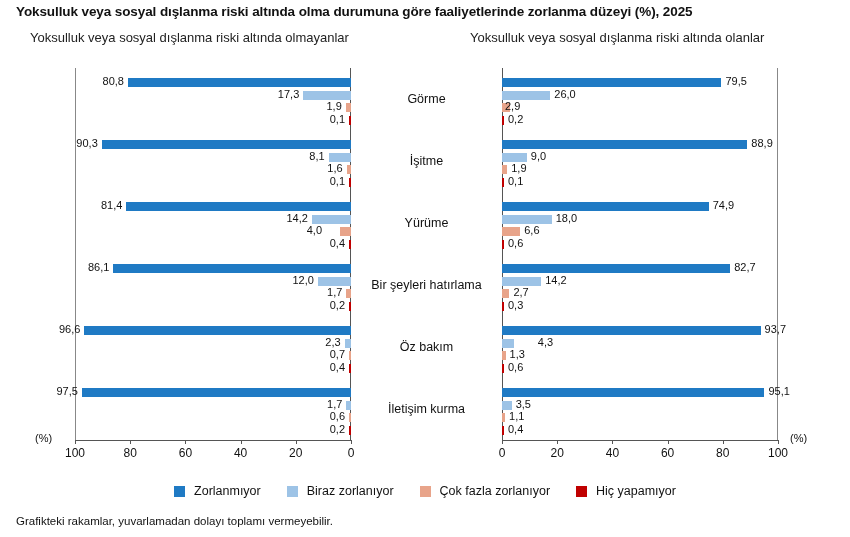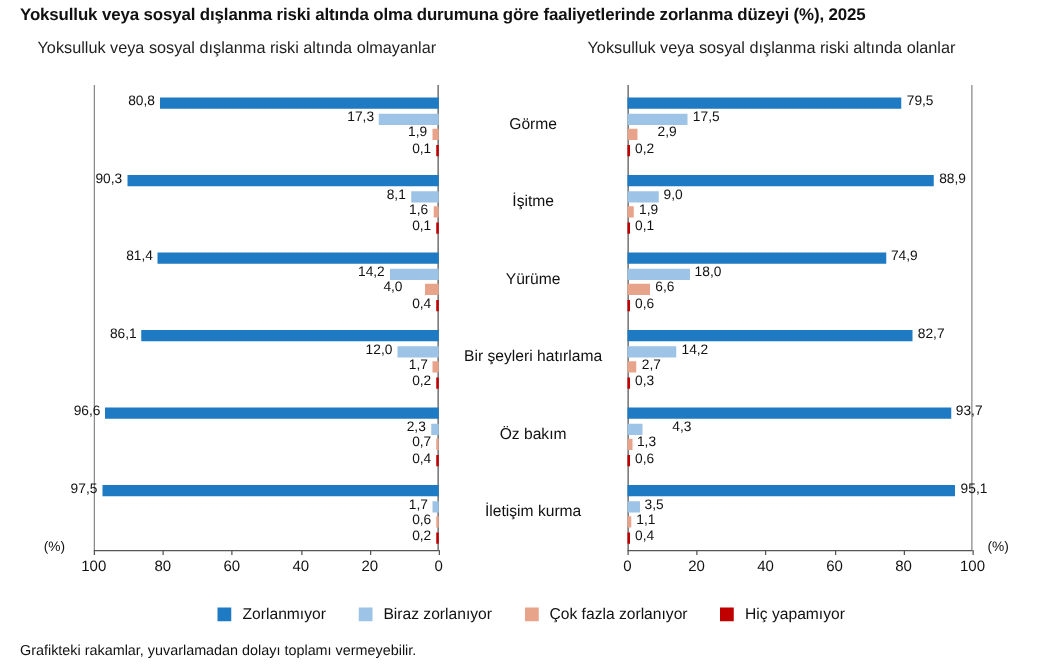--- a/index.html
+++ b/index.html
@@ -152,23 +152,23 @@
     </div>
   </div>
 
 <div class="plot" id="right-plot">
   <div class="axis-box"></div>
   <div class="axis-line"></div>
 <div class="group" style="top: 0px; height: 62px;">
       <div class="bar s0" style="width: 219.42px; top: 10px;"></div>
       <div class="val" style="top: 9px; left: 223.42px;">79,5</div>
       <div class="bar s1" style="width: 48.3px; top: 22.5px;"></div>
-      <div class="val" style="top: 21.5px; left: 52.3px;">17,5</div>
+      <div class="val" style="top: 21.5px; left: 52.3px;">26,0</div>
       <div class="bar s2" style="width: 8.004px; top: 35px;"></div>
-      <div class="val" style="top: 34px; left: 24px;">2,9</div>
+      <div class="val" style="top: 34px; left: 3px;">2,9</div>
       <div class="bar s3" style="width: 2px; top: 47.5px;"></div>
       <div class="val" style="top: 46.5px; left: 6px;">0,2</div>
     </div>
     <div class="group" style="top: 62px; height: 62px;">
       <div class="bar s0" style="width: 245.364px; top: 10px;"></div>
       <div class="val" style="top: 9px; left: 249.364px;">88,9</div>
       <div class="bar s1" style="width: 24.84px; top: 22.5px;"></div>
       <div class="val" style="top: 21.5px; left: 28.84px;">9,0</div>
       <div class="bar s2" style="width: 5.244px; top: 35px;"></div>
       <div class="val" style="top: 34px; left: 9.244px;">1,9</div>

